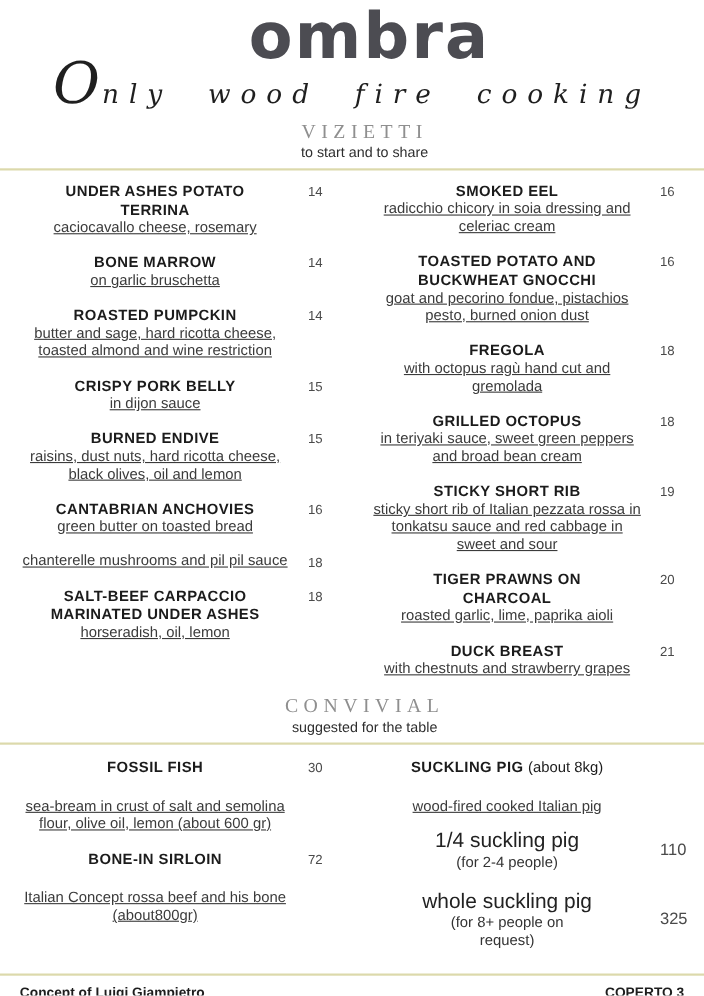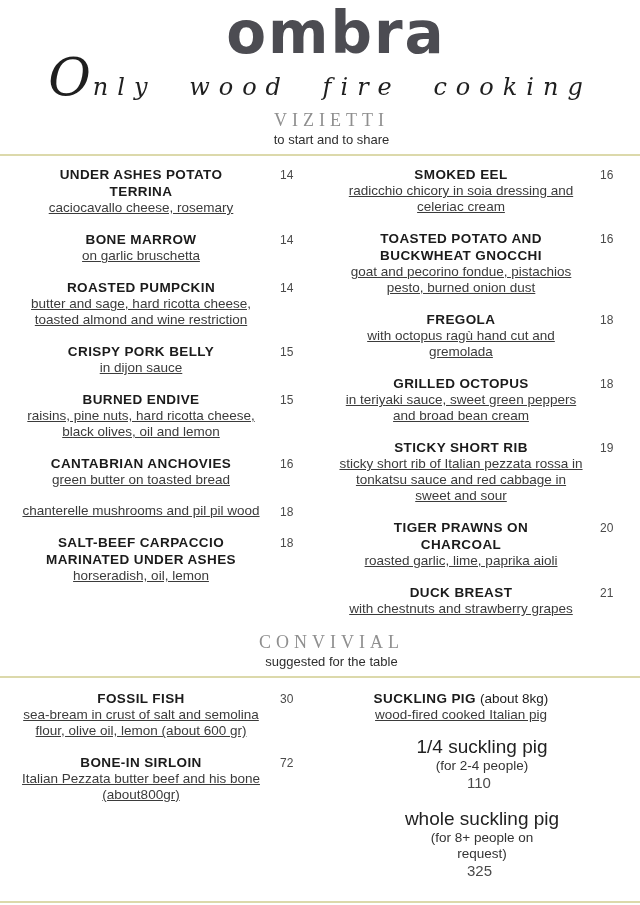--- a/index.html
+++ b/index.html
@@ -52,24 +52,24 @@
     font-size:13.5px; line-height:16px; color:#3b3b3b;
     max-width:244px; margin:0 auto;text-decoration:underline;
   }
   .item-price {
     width:42px; flex:none; font-size:12px; color:#4a4a4a;
     padding-top:2px; text-align:left; padding-left:6px;
   }
   
   .convivial-head { margin-top:0; }
   .columns.convivial { padding-top:12px; }
-  .columns.convivial .item-desc { max-width:260px; }
+  .columns.convivial .item-desc { max-width:260px;margin-top:19px; }
   .name-note { font-weight:normal; letter-spacing:0; }
   .sp-header .item-name { max-width:260px; }
-  .option { align-items:center; margin-bottom:16px;flex-direction:column; }
+  .option { align-items:center; margin-bottom:16px; }
   .option-name { font-size:19px; line-height:23px; color:#222; }
   .option-note { font-size:13.5px; line-height:16px; color:#333; max-width:118px; margin:0 auto; }
   .option .item-price { font-size:15px; padding-top:0; }
   .sp-header { margin-bottom:12px; }
   
   .footer { margin-top:auto; }
   .footer-row {
     display:flex; justify-content:space-between;
     padding:8px 18px 0 18px;
     font-size:12.5px; font-weight:bold; color:#1d1d1d;
@@ -121,36 +121,36 @@
       <div class="item-text">
         <div class="item-name">CRISPY PORK BELLY</div>
         <div class="item-desc">in dijon sauce</div>
       </div>
       <div class="item-price">15</div>
     </div>
 
     <div class="menu-item">
       <div class="item-text">
         <div class="item-name">BURNED ENDIVE</div>
-        <div class="item-desc">raisins, pine nuts, hard ricotta cheese, black olives, oil and lemon</div>
+        <div class="item-desc">raisins, dust nuts, hard ricotta cheese, black olives, oil and lemon</div>
       </div>
       <div class="item-price">15</div>
     </div>
 
     <div class="menu-item">
       <div class="item-text">
         <div class="item-name">CANTABRIAN ANCHOVIES</div>
         <div class="item-desc">green butter on toasted bread</div>
       </div>
       <div class="item-price">16</div>
     </div>
 
     <div class="menu-item">
       <div class="item-text">
-        <div class="item-desc">chanterelle mushrooms and pil pil wood</div>
+        <div class="item-desc">chanterelle mushrooms and pil pil sauce</div>
       </div>
       <div class="item-price">18</div>
     </div>
 
     <div class="menu-item">
       <div class="item-text">
         <div class="item-name">SALT-BEEF CARPACCIO MARINATED UNDER ASHES</div>
         <div class="item-desc">horseradish, oil, lemon</div>
       </div>
       <div class="item-price">18</div>
@@ -232,21 +232,21 @@
       <div class="item-text">
         <div class="item-name">FOSSIL FISH</div>
         <div class="item-desc">sea-bream in crust of salt and semolina flour, olive oil, lemon (about 600 gr)</div>
       </div>
       <div class="item-price">30</div>
     </div>
 
     <div class="menu-item">
       <div class="item-text">
         <div class="item-name">BONE-IN SIRLOIN</div>
-        <div class="item-desc">Italian Pezzata butter beef and his bone (about800gr)</div>
+        <div class="item-desc">Italian Concept rossa beef and his bone (about800gr)</div>
       </div>
       <div class="item-price">72</div>
     </div>
 
   </div>
   <div class="col">
 
     <div class="menu-item sp-header">
       <div class="item-text">
         <div class="item-name">

